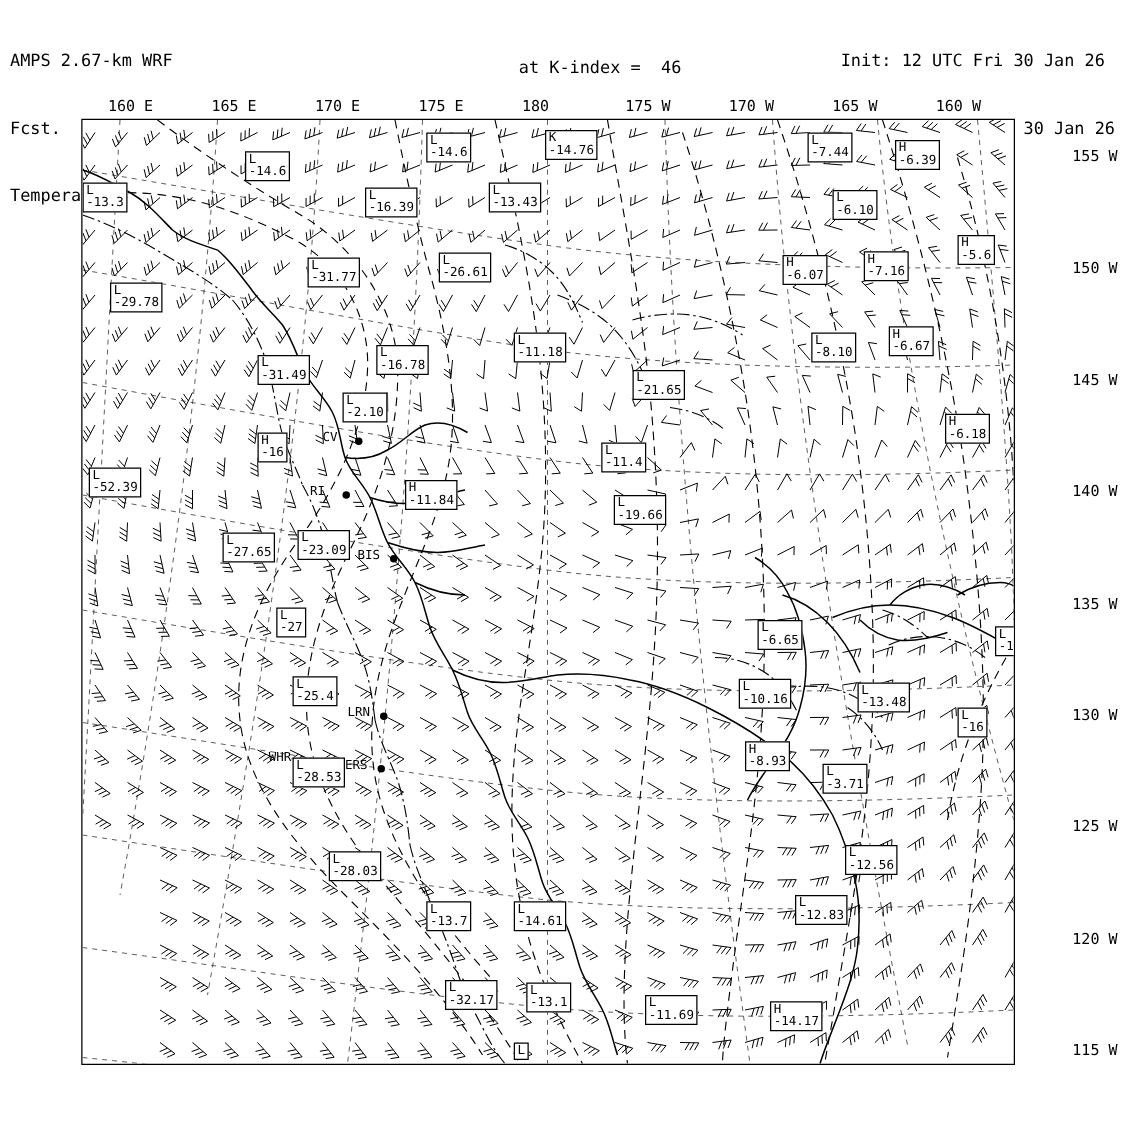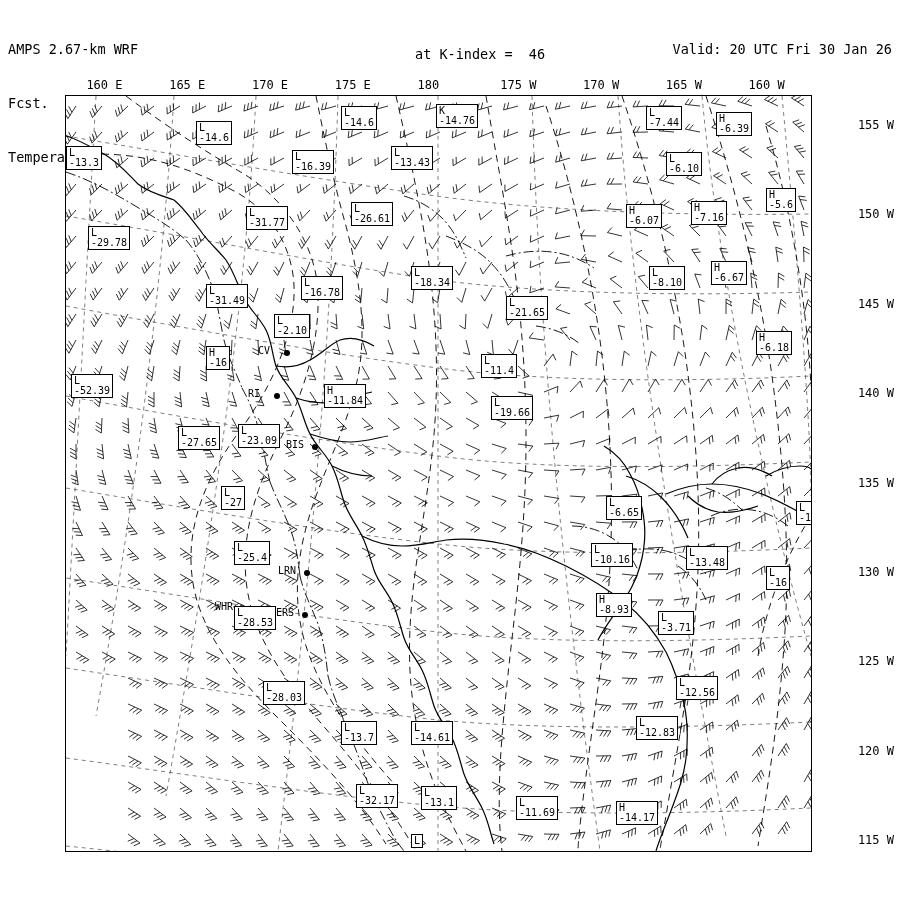--- a/index.html
+++ b/index.html
@@ -38,20 +38,21 @@
 <body>
 
 <div class="page">
 
   <div class="hdr-left">
     <div>AMPS 2.67-km WRF</div>
     <div>Fcst.    8 h</div>
     <div>Temperature</div>
   </div>
   <div class="hdr-right">
+    <div>Init: 12 UTC Fri 30 Jan 26</div>
     <div>Valid: 20 UTC Fri 30 Jan 26</div>
   </div>
   <div class="hdr-mid">at K-index =  46</div>
 
   <div id="lonlabels">
       <div class="lonlab" style="left: 86.3889px;">160 E</div>
       <div class="lonlab" style="left: 169.167px;">165 E</div>
       <div class="lonlab" style="left: 251.944px;">170 E</div>
       <div class="lonlab" style="left: 334.722px;">175 E</div>
       <div class="lonlab" style="left: 417.5px;">180</div>
@@ -1050,21 +1051,21 @@
           <div class="vbox" style="left: 625px; top: 105px;">
             <span class="lh">H</span>
             <span class="vv">-7.16</span>
           </div>
           <div class="vbox" style="left: 22px; top: 130px;">
             <span class="lh">L</span>
             <span class="vv">-29.78</span>
           </div>
           <div class="vbox" style="left: 345px; top: 170px;">
             <span class="lh">L</span>
-            <span class="vv">-18.34</span>
+            <span class="vv">-11.18</span>
           </div>
           <div class="vbox" style="left: 583px; top: 170px;">
             <span class="lh">L</span>
             <span class="vv">-8.10</span>
           </div>
           <div class="vbox" style="left: 645px; top: 165px;">
             <span class="lh">H</span>
             <span class="vv">-6.67</span>
           </div>
           <div class="vbox" style="left: 235px; top: 180px;">

